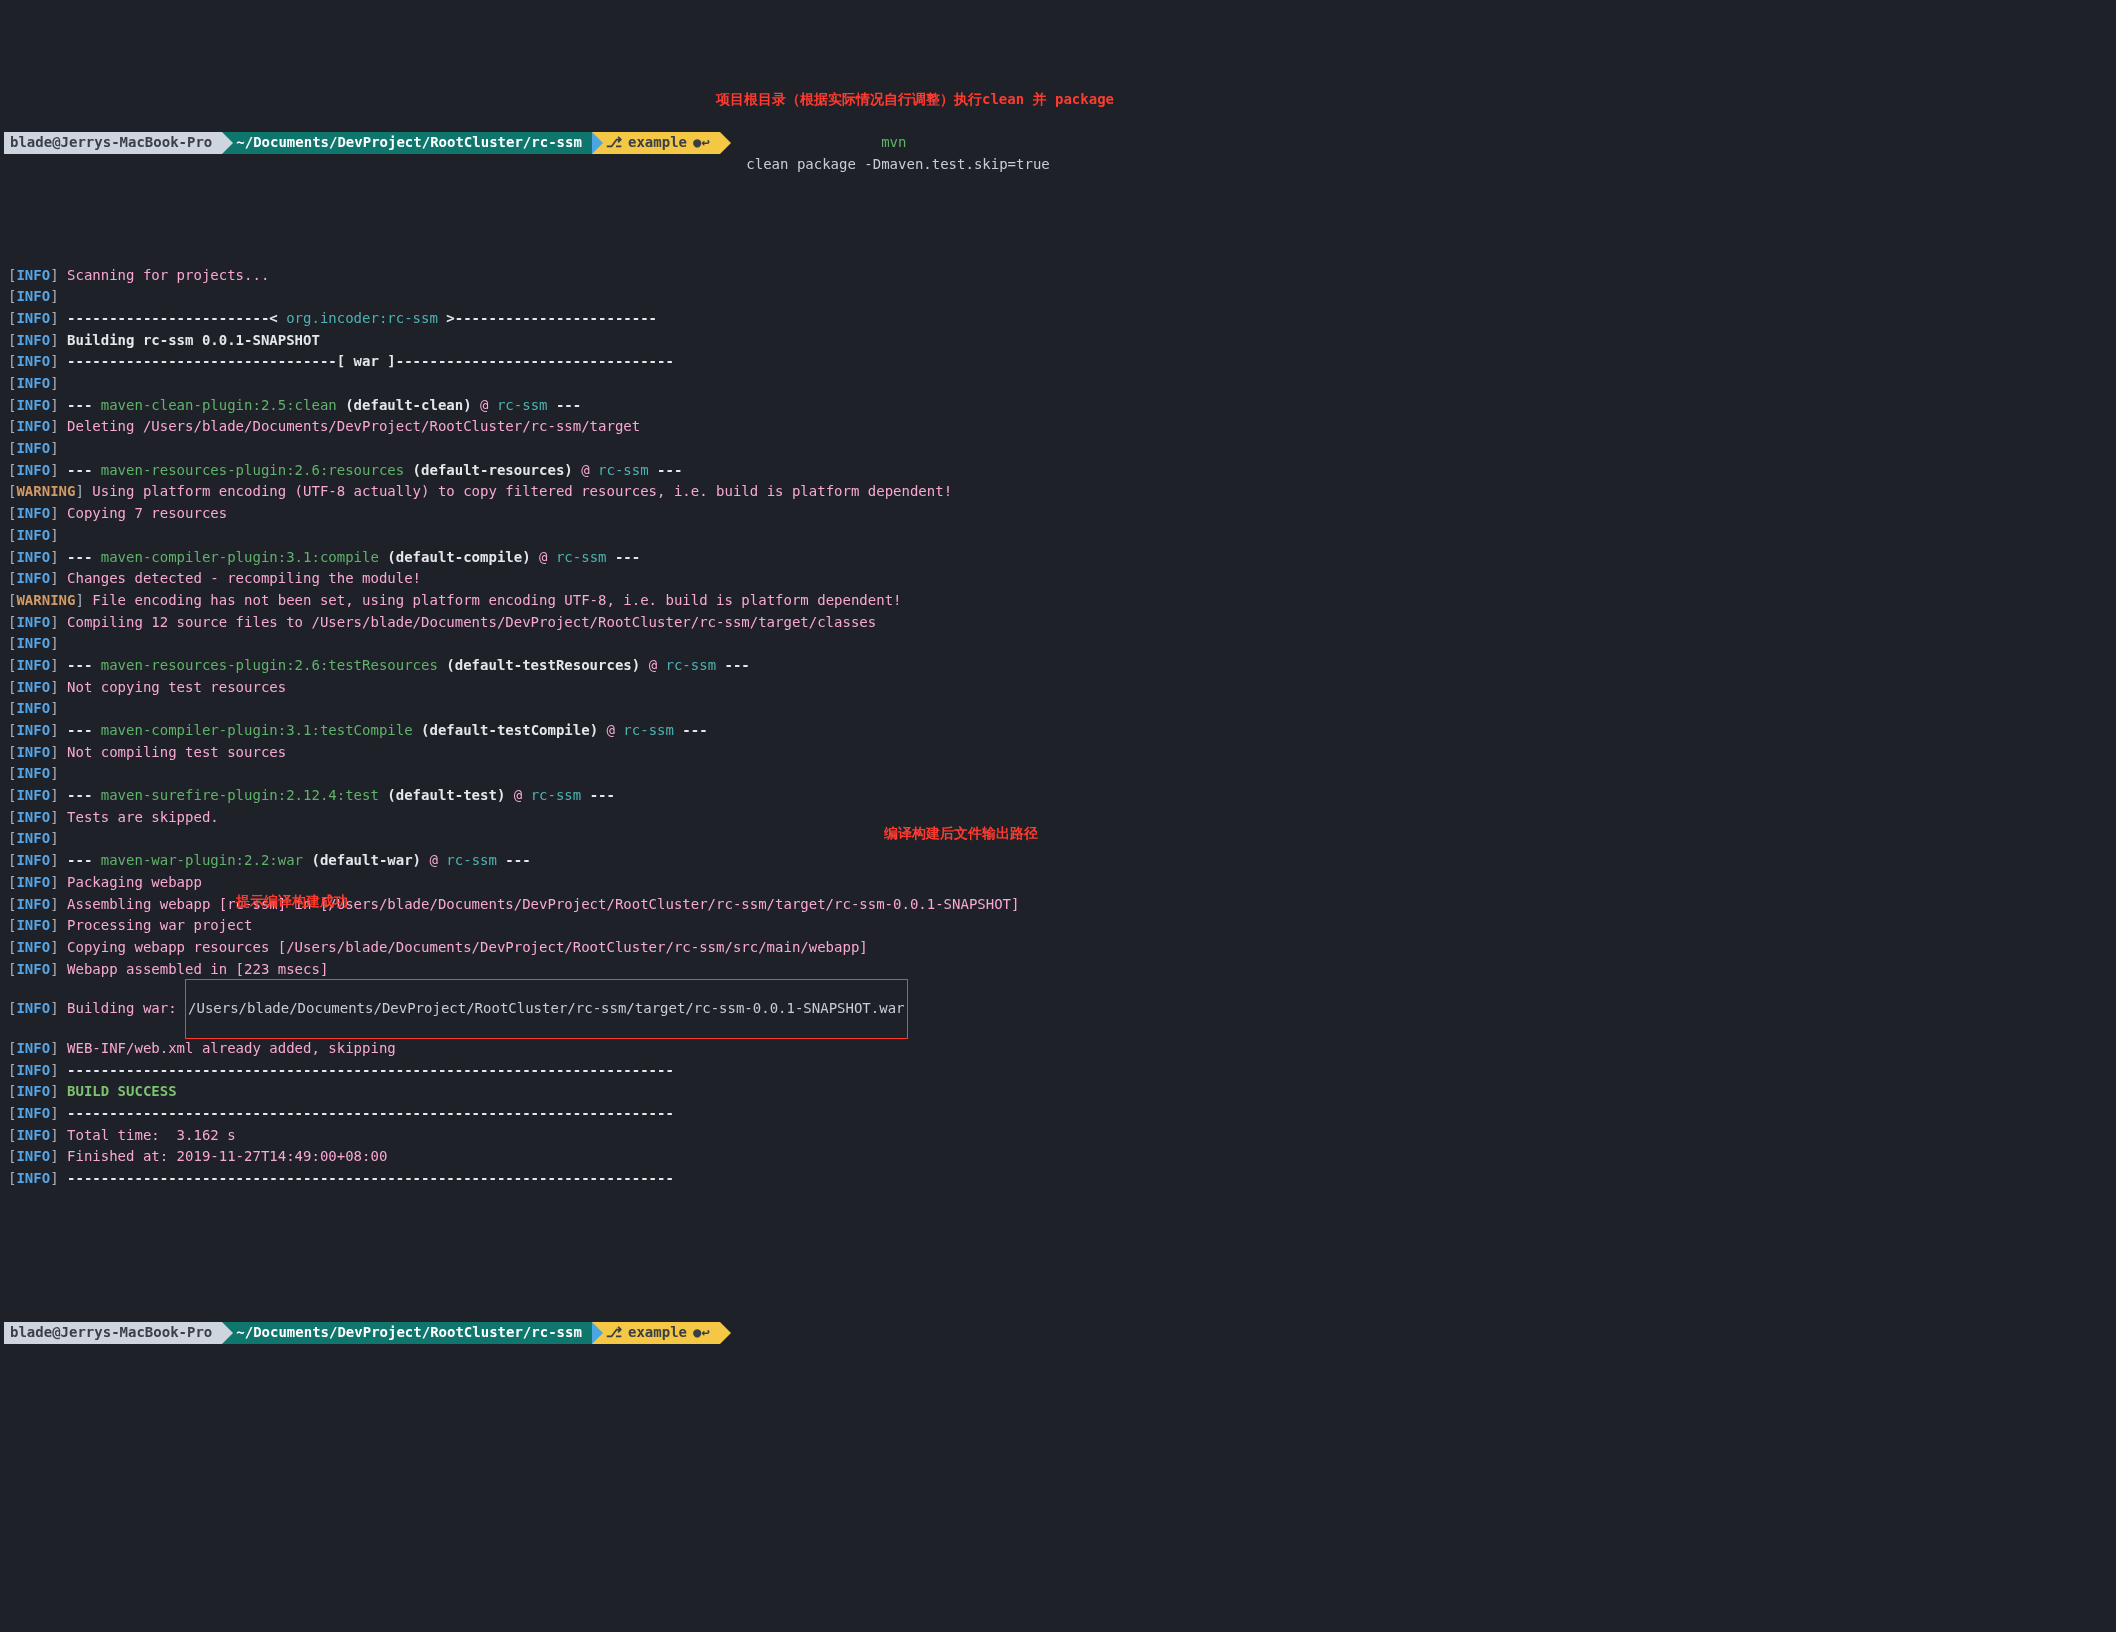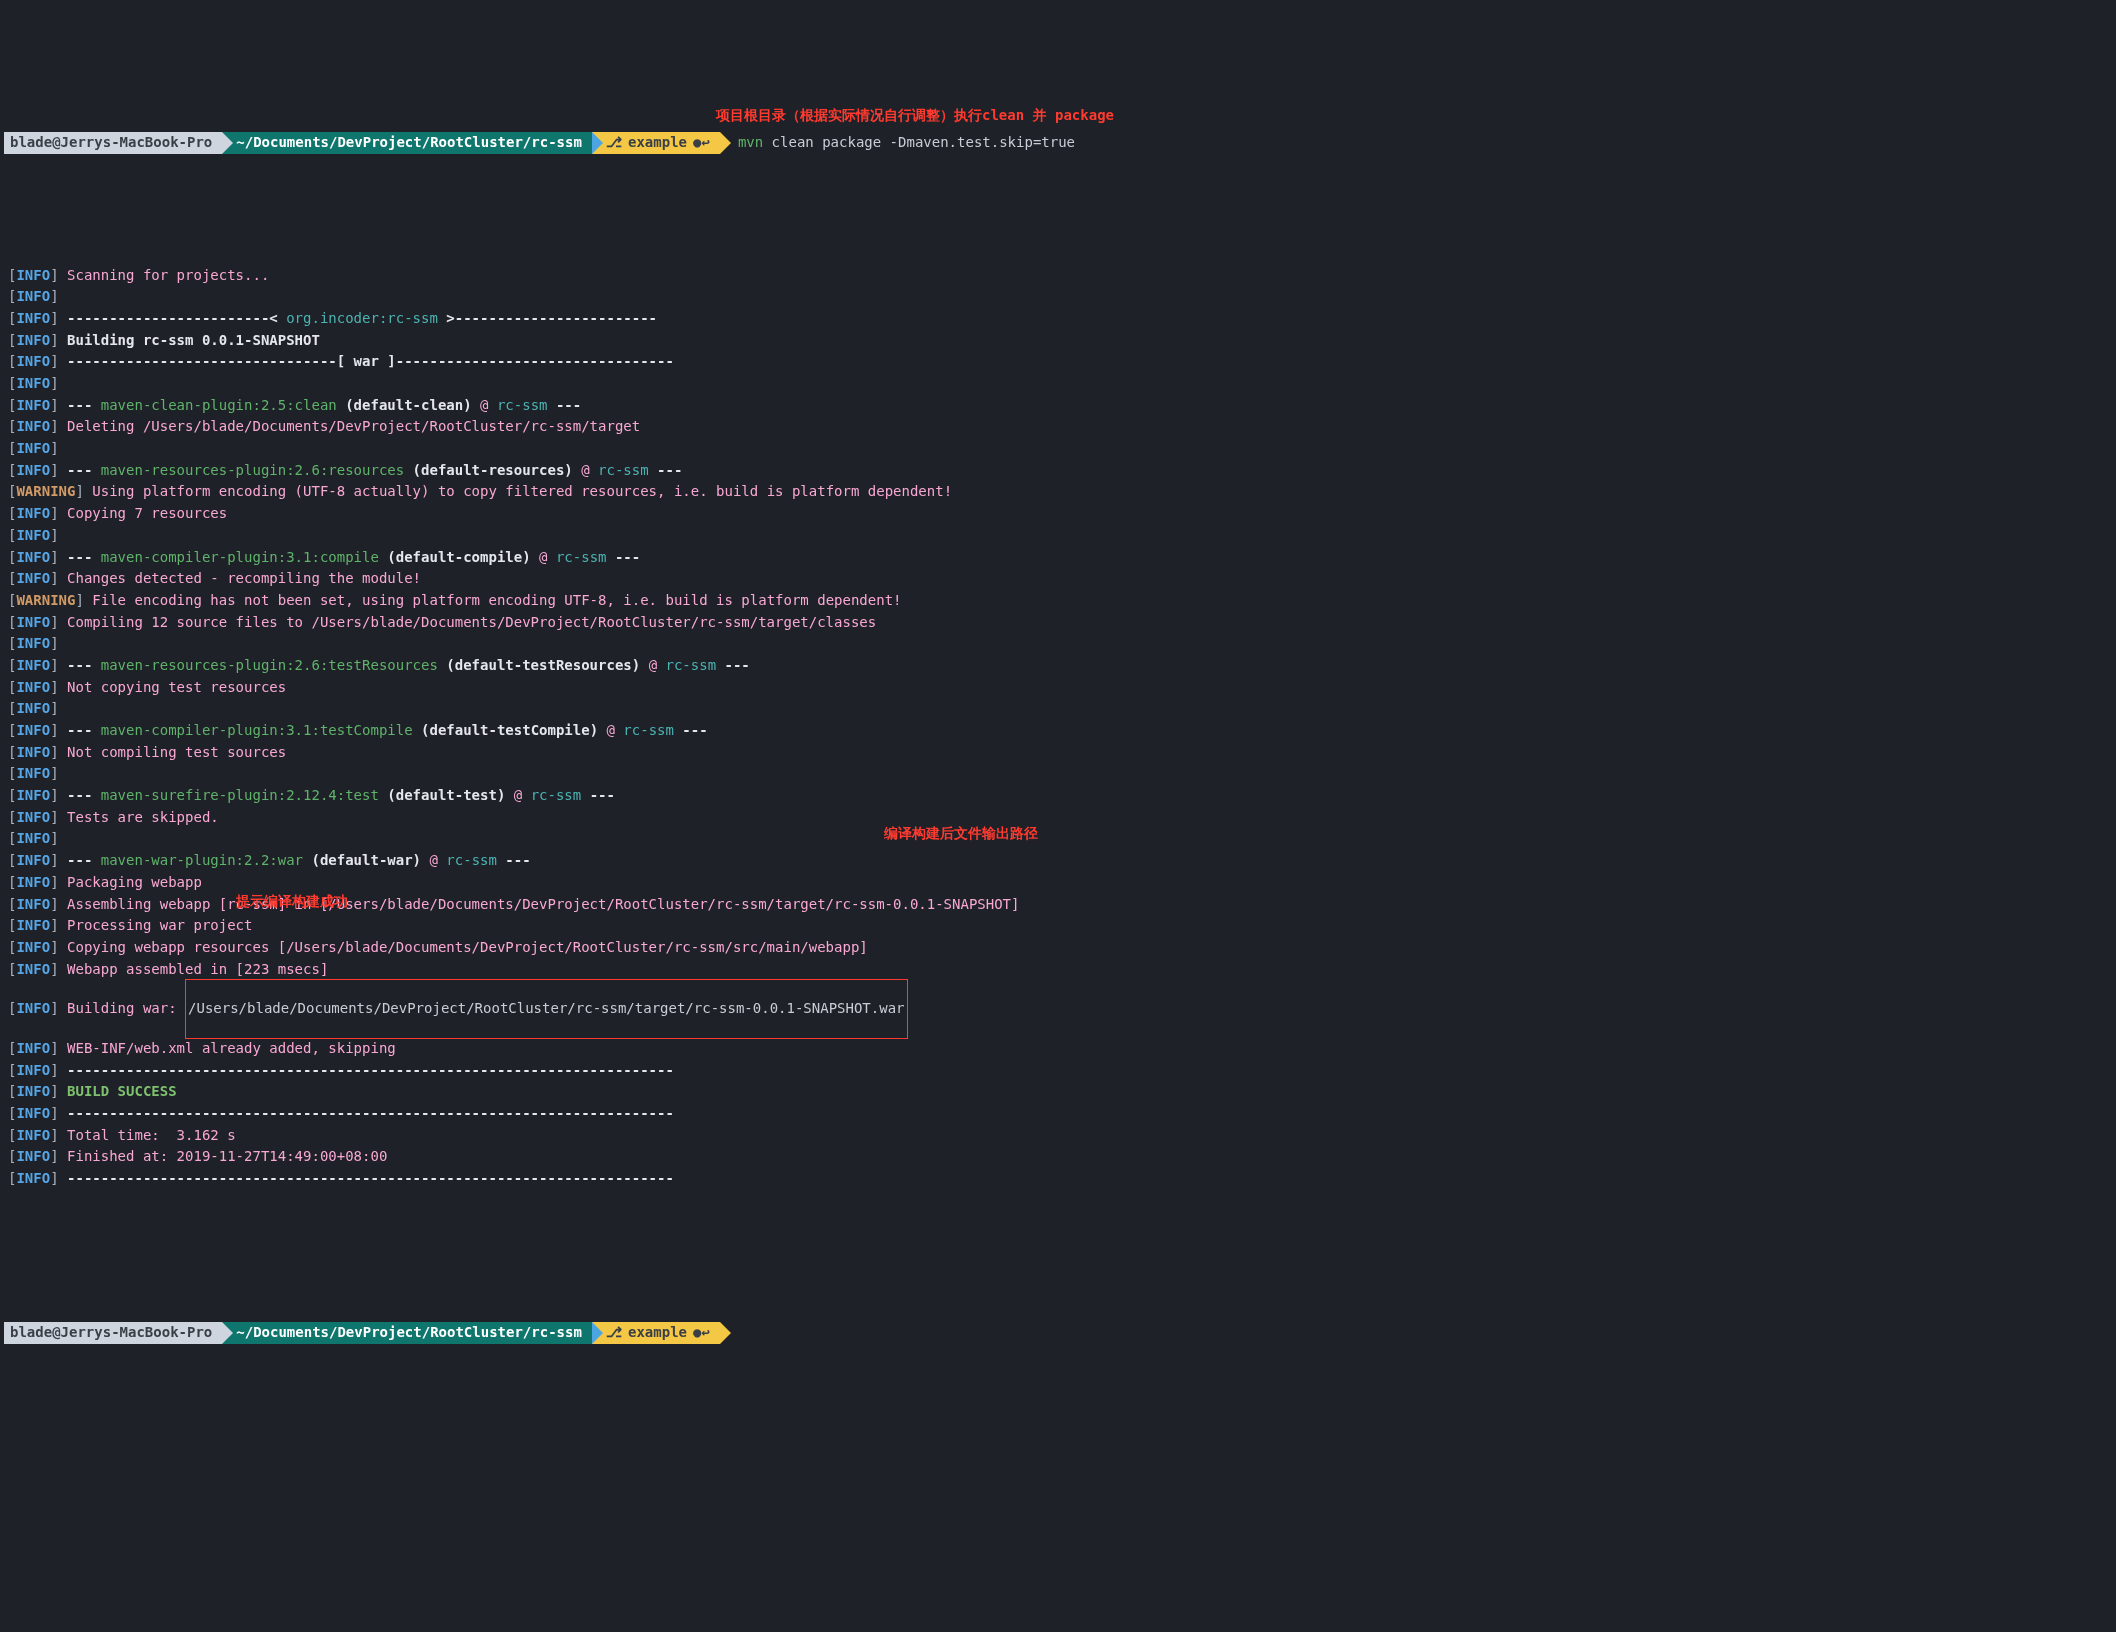--- a/index.html
+++ b/index.html
@@ -21,33 +21,33 @@
     z-index: 2;
   }
   .seg-host { background: #cfd5df; color: #3a3f47; padding-left: 6px; }
   .seg-host::after { border-left: 11px solid #cfd5df; }
   .seg-path { background: #0f766e; color: #fff; }
   .seg-path::after { border-left: 11px solid #4aa5e0; }
   .seg-branch { background: #f4c844; color: #3a3f47; }
   .seg-branch::after { border-left: 11px solid #f4c844; }
   .seg-branch .branch-icon { margin-right: 6px; font-weight: 700; }
   .seg-branch .dirty-icon { margin-left: 6px; font-weight: 700; }
-  .cmd { display: flex; align-items: center; color: #c8cdd5; padding-left: 18px; }
+  .cmd { display: flex; align-items: center; color: #c8cdd5; padding-left: 18px; flex-direction: column; }
   .cmd .cmd-name { color: #5fb36a; margin-right: 0; }
   .line { padding-left: 4px; }
   .br { color: #abb2bf; }
   .lvl-info { color: #57a5e5; font-weight: 700; }
   .lvl-warn { color: #d19a66; font-weight: 700; }
   .txt { color: #f9a8d4; }
   .txt-bold { color: #e4e7ec; font-weight: 700; }
   .plugin { color: #5fb36a; }
   .art-cyan { color: #4cb3b3; }
   .success { color: #7ec16e; font-weight: 700; }
   .anno { color: #ff3b30; font-weight: 600; position: absolute; }
-  .anno1 { left: 716px; top: 40px; }
+  .anno1 { left: 716px; top: 24px; }
   .anno2 { left: 884px; top: 758px; }
   .anno3 { left: 190px; top: 826px; margin-left: 46px; }
   .hl-box { border: 1.5px solid #ff3b30; padding: 18px 2px; color: #c8cdd5; display: inline-block; margin: -1px 0; }
   .wrap { position: relative; }
 </style>
 </head>
 <body>
 
 
 <div class="term wrap">

